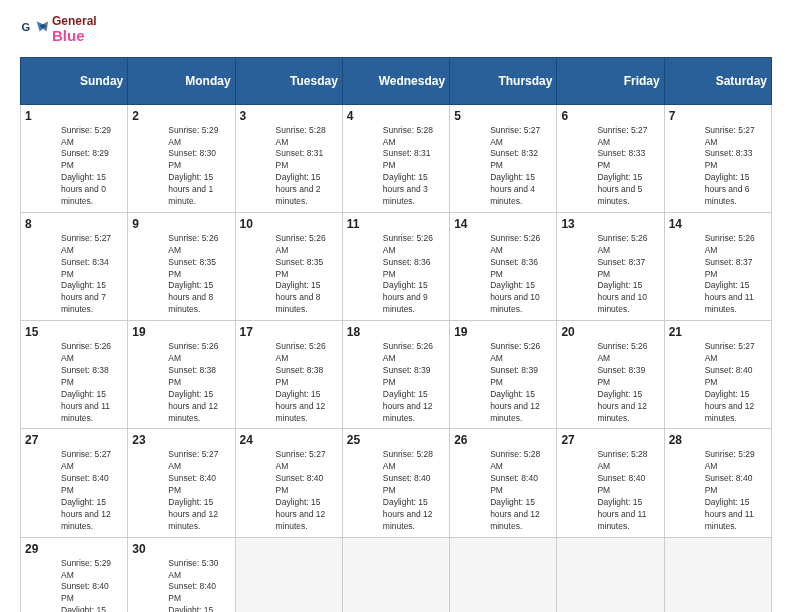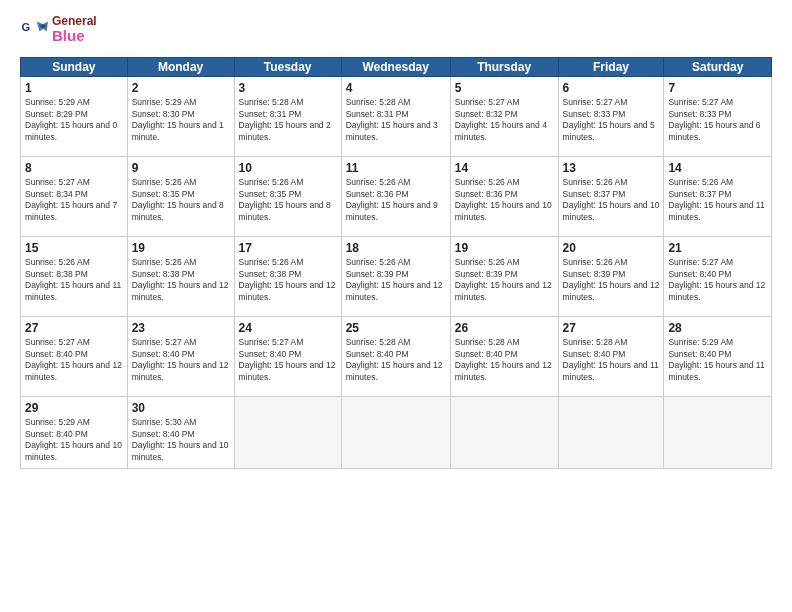--- a/index.html
+++ b/index.html
@@ -44,24 +44,24 @@
       color: #555;
     }
     .calendar {
       width: 100%;
       border-collapse: collapse;
       font-size: 9.5px;
     }
     .calendar th {
       background: #2a6099;
       color: #fff;
-      padding: 2px 4px;
+      padding: 16px 4px;
       font-size: 12px;
       font-weight: bold;
-      text-align: center;
+      text-align: right;
       border: 1px solid #1a4a7a;
     }
     .calendar td {
       border: 1px solid #ccc;
       vertical-align: top;
       padding: 4px;
       width: 113px;
       height: 80px;
       background: #fff;
     }
@@ -71,20 +71,21 @@
     .day-num {
       font-size: 12px;
       font-weight: bold;
       color: #222;
       margin-bottom: 2px;
     }
     .day-info {
       font-size: 8.5px;
       color: #333;
       line-height: 1.4;
+      margin-left: 36px;
     }
     .last-row td {
       height: 65px;
     }
   </style>
 </head>
 <body>
 
 <div class="page">
   <div class="header">

